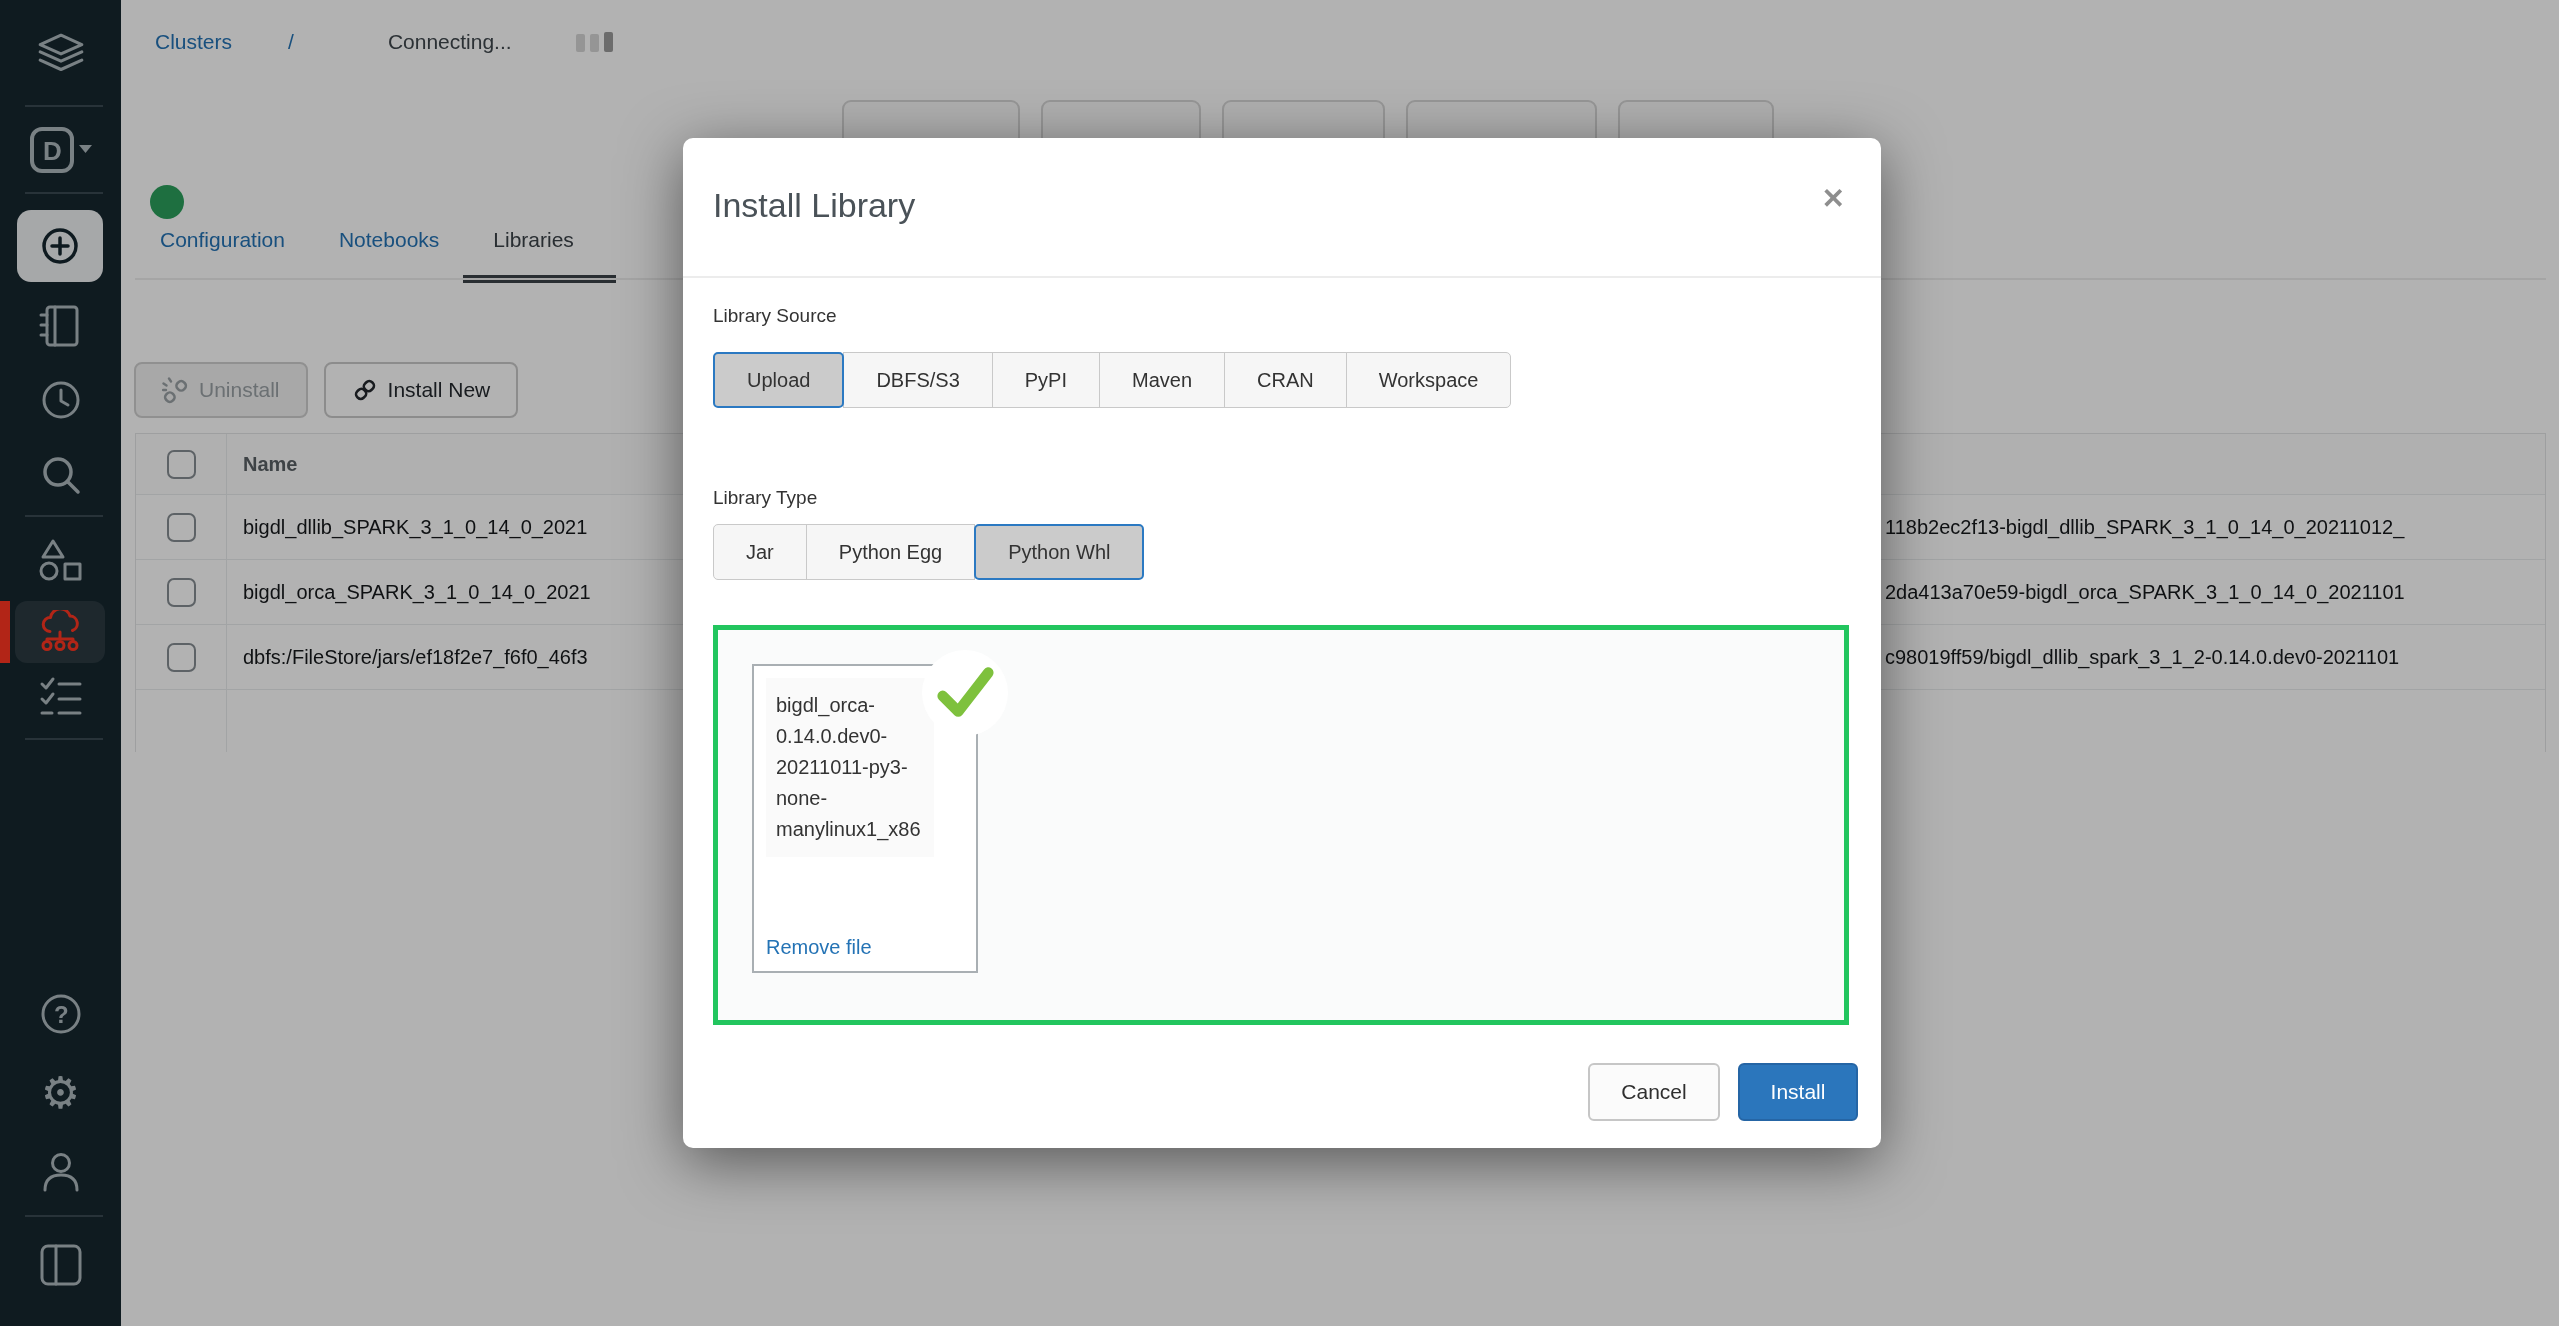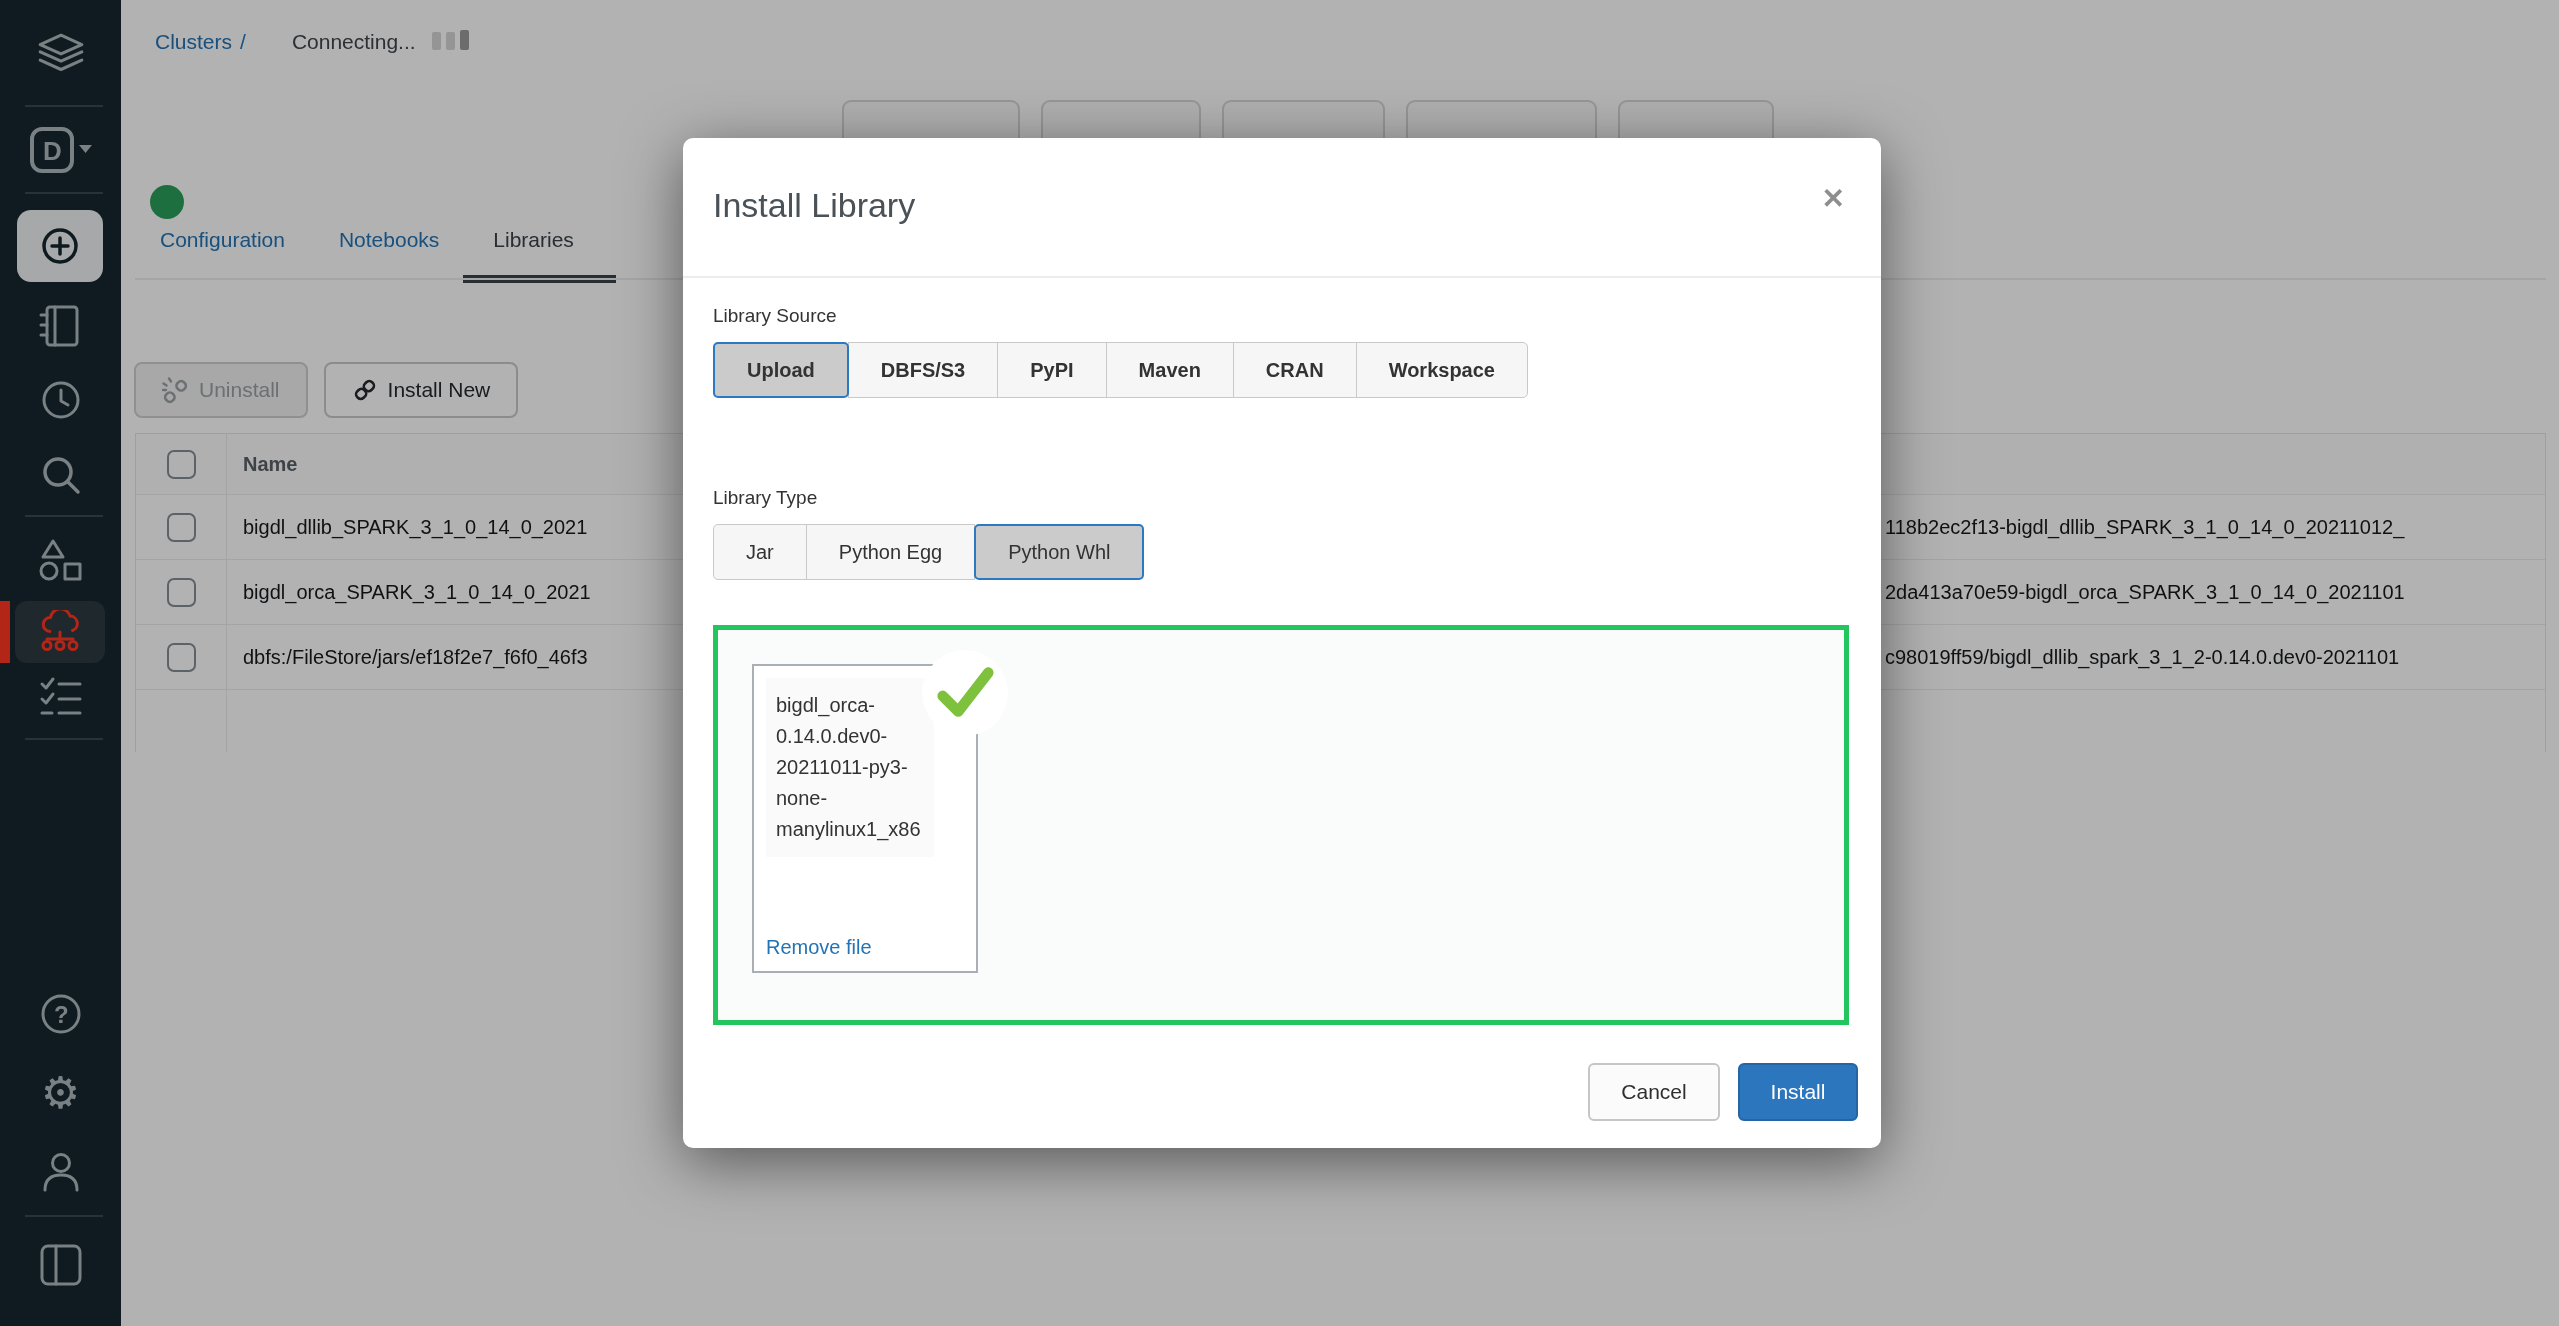--- a/index.html
+++ b/index.html
@@ -11,21 +11,21 @@
   .sidebar { position:absolute; left:0; top:0; width:121px; height:1326px; background:#16272F; z-index:1; }
   .side-item { position:absolute; left:0; width:121px; display:flex; justify-content:center; align-items:center; cursor:pointer; }
   .side-divider { position:absolute; left:25px; width:78px; height:0; border-top:2px solid #3a4a52; }
   .icon-stroke { stroke:#aeb9be; fill:none; stroke-width:3; stroke-linecap:round; stroke-linejoin:round; }
   .plus-tile { position:absolute; left:17px; top:210px; width:86px; height:72px; background:#eef1f2; border-radius:14px; display:flex; align-items:center; justify-content:center; cursor:pointer; }
   .active-tile { position:absolute; left:15px; top:601px; width:90px; height:62px; background:rgba(255,255,255,0.09); border-radius:12px; cursor:pointer; display:flex; align-items:center; justify-content:center; }
   .active-bar { position:absolute; left:0; top:601px; width:10px; height:62px; background:#FF3621; }
   .gear-glyph { font-size:44px; color:#aeb9be; line-height:1; }
 
   
-  .breadcrumb { position:absolute; left:155px; top:30px; font-size:21px; display:flex; align-items:flex-start; }
+  .breadcrumb { position:absolute; left:155px; top:30px; font-size:21px; display:flex; align-items:center;gap:48px; }
   .crumb-link { color:#2473B5; cursor:pointer; }
   .crumb-sep { color:#2473B5; margin-left:8px; }
   .conn-status { color:#3f474d; margin-left:46px; }
   .loader-bars { display:inline-flex; align-items:flex-end; gap:5px; margin-left:16px; }
   .loader-bars span { width:9px; height:18px; border-radius:2px; background:#d6d6d6; }
   .loader-bars span.dark { background:#9b9b9b; height:20px; }
 
   .title-row { position:absolute; left:150px; top:170px; height:64px; display:flex; align-items:center; gap:17px; }
   .status-dot { width:34px; height:34px; border-radius:50%; background:#2BA05C; }
   .page-title { font-size:44px; font-weight:400; color:#1f272d; white-space:nowrap; letter-spacing:-0.5px; }
@@ -61,21 +61,21 @@
   .modal { position:absolute; left:683px; top:138px; width:1198px; height:1010px; background:#fff; border-radius:10px; box-shadow:0 14px 60px rgba(0,0,0,0.5); z-index:20; }
   .modal-header { position:absolute; left:0; top:0; right:0; height:140px; border-bottom:2px solid #ececec; }
   .modal-title { position:absolute; left:30px; top:48px; font-size:34px; font-weight:300; color:#4a5258; }
   .modal-close { position:absolute; top:44px; right:36px; font-size:28px; color:#8e8e8e; cursor:pointer; font-weight:bold; }
 
   .field-label { position:absolute; left:30px; font-size:19px; color:#333; }
   .src-label { top:167px; }
   .type-label { top:349px; }
 
   .btn-group { position:absolute; left:30px; display:flex; }
-  .src-group { top:204px;font-weight:bold; }
+  .src-group { top:214px; }
   .type-group { top:386px; }
   .seg-btn { height:56px; display:flex; align-items:center; padding:0 32px; font-size:20px; color:#333;
              background:#f6f6f6; border:1px solid #c9c9c9; margin-left:-1px; cursor:pointer; position:relative; }
   .seg-btn:first-child { border-radius:5px 0 0 5px; margin-left:0; }
   .seg-btn:last-child { border-radius:0 5px 5px 0; }
   .seg-btn.selected { background:#cbcbcb; border:2px solid #2b79c2; border-radius:5px; z-index:2; }
 
   .drop-zone { position:absolute; left:30px; top:487px; width:1136px; height:400px; background:#fafbfb; border:5px solid #22c55e; }
   .file-card { position:absolute; left:34px; top:34px; width:226px; height:309px; background:#fff; border:2px solid #a9afb3; display:flex; flex-direction:column; justify-content:space-between; padding:12px; }
   .file-name { width:168px; background:#fafafa; padding:12px 10px; font-size:20px; line-height:1.55; color:#333; overflow:hidden; word-break:break-word; max-height:200px; }

